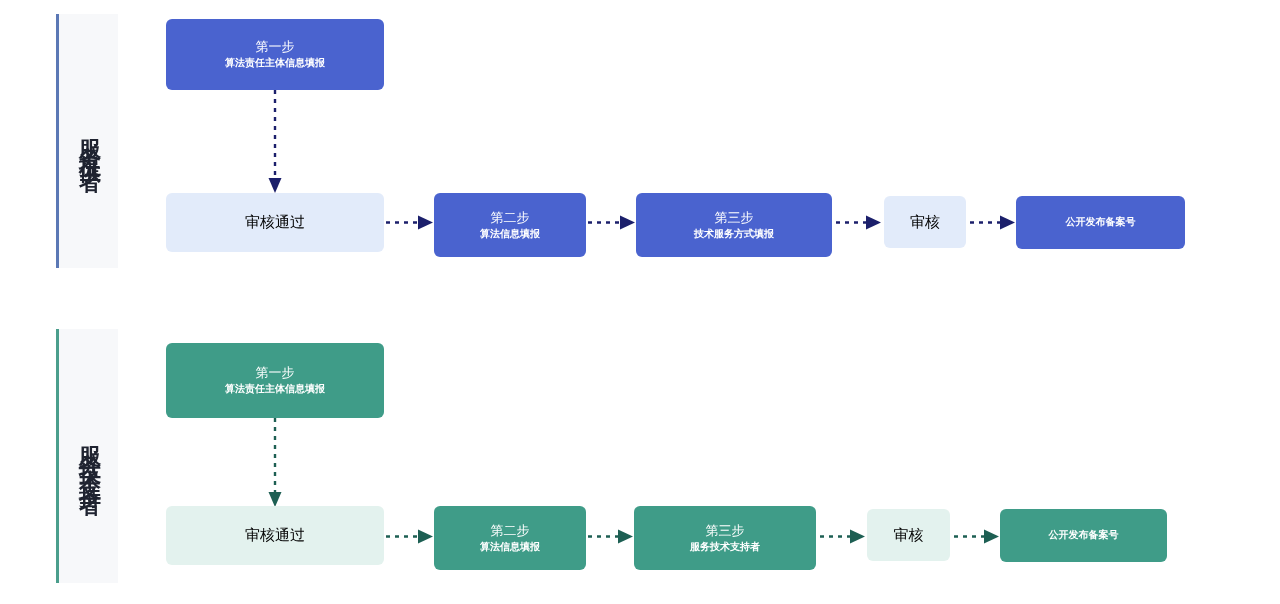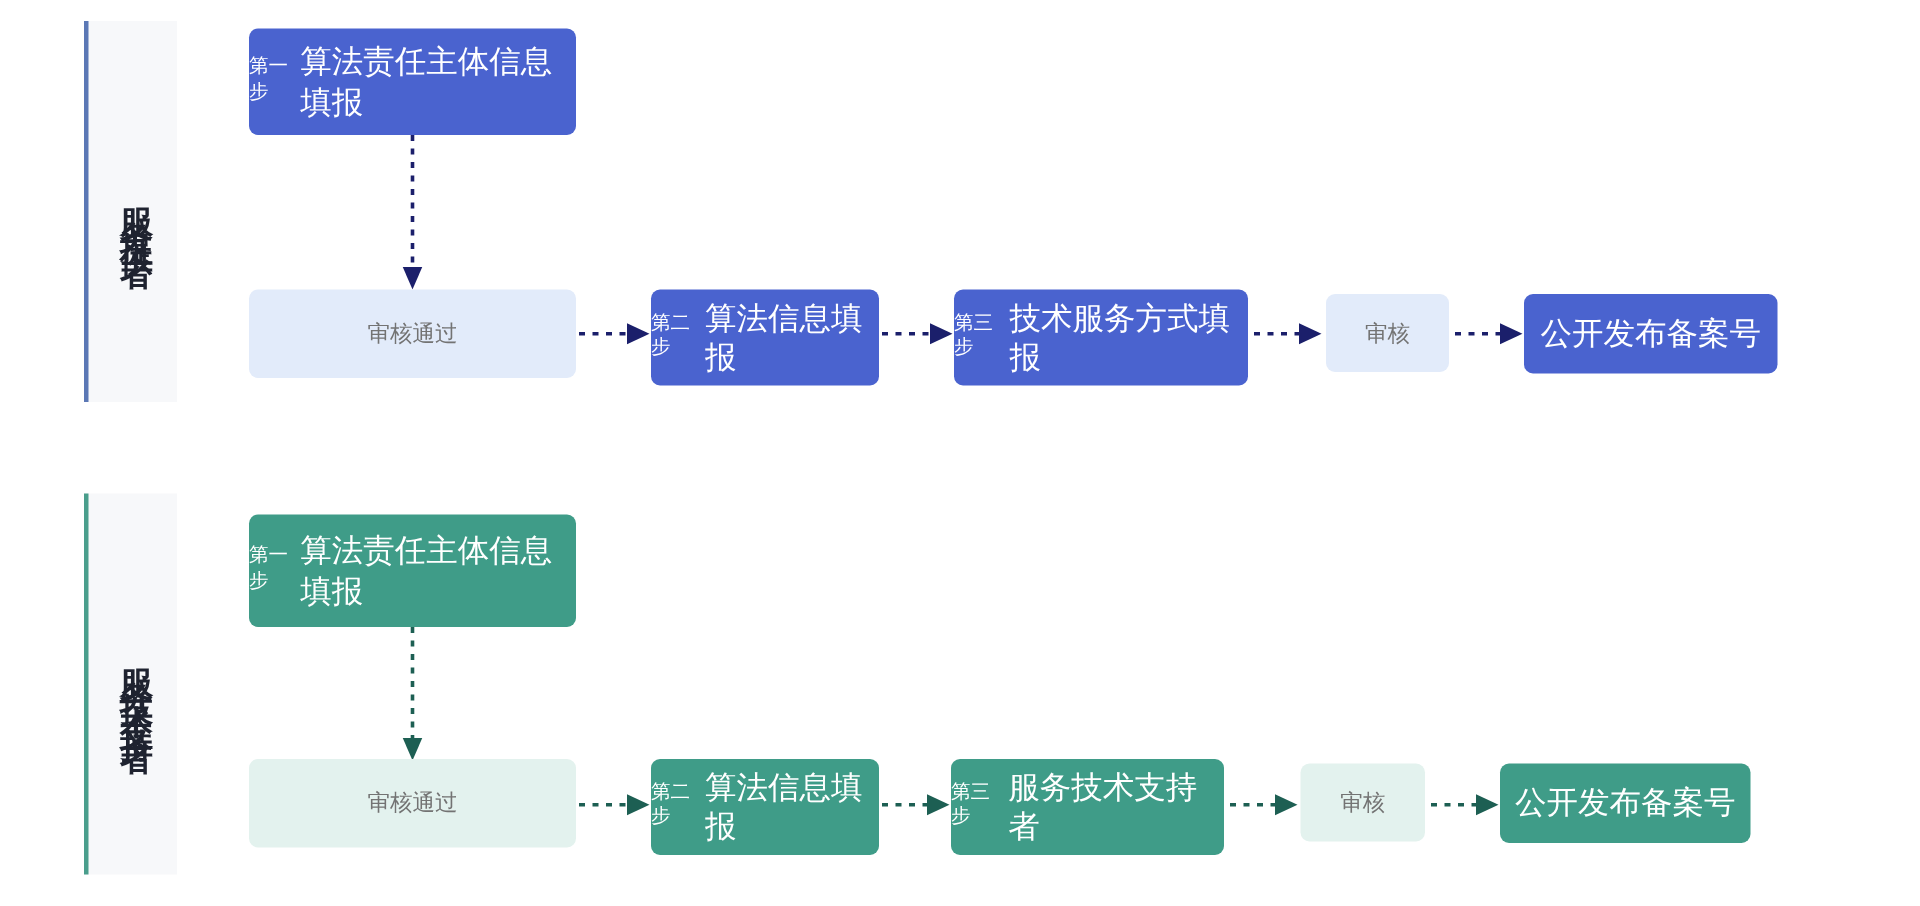--- a/index.html
+++ b/index.html
@@ -52,50 +52,50 @@
     line-height: 1;
     margin-left: 6px;
   }
 
   
   .box {
     position: absolute;
     box-sizing: border-box;
     border-radius: 6px;
     display: flex;
-    flex-direction: row;
+    flex-direction: column;
     align-items: center;
     justify-content: center;
     text-align: left;
     line-height: 1.25;
   }
   .box .step {
     font-size: 13px;
     font-weight: 400;
     margin-bottom: 2px;
   }
   .box .main {
-    font-size: 21px;
-    font-weight: 400;
+    font-size: 10px;
+    font-weight: 700;
   }
   .box .solo {
     font-size: 15px;
     font-weight: 700;
   }
 
   .box.solid-blue  { background: #4a63cf; color: #ffffff; }
   .box.light-blue  { background: #e2ebfa; color: #2b2f3a; }
   .box.solid-green { background: #3f9c88; color: #ffffff; }
   .box.light-green { background: #e3f2ee; color: #2b2f3a; }
 
   .box.light-blue .solo,
   .box.light-green .solo {
     font-weight: 400;
     font-size: 15px;
-    color: #737373;
+    color: #000000;
   }
 
   
   .conn {
     position: absolute;
   }
   .conn svg { display: block; overflow: visible; }
 </style>
 </head>
 <body>

